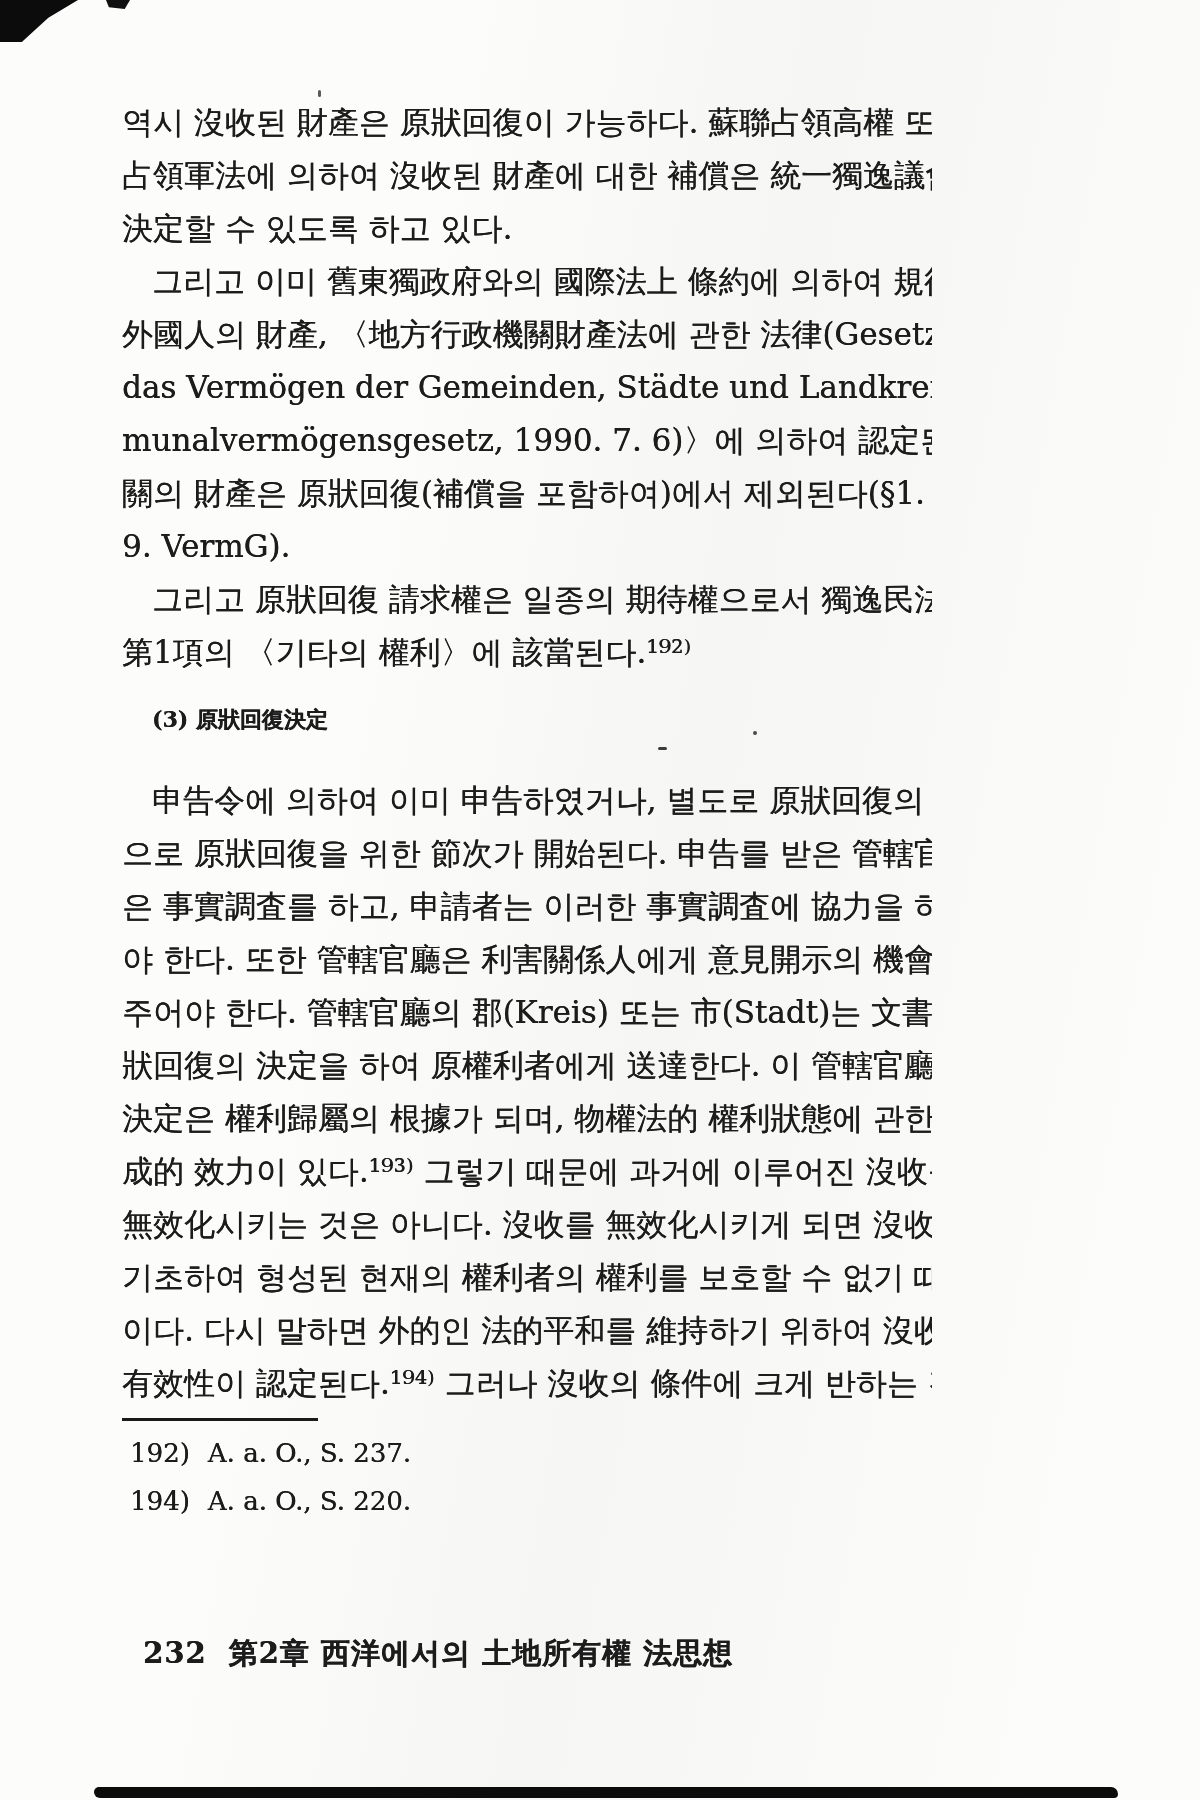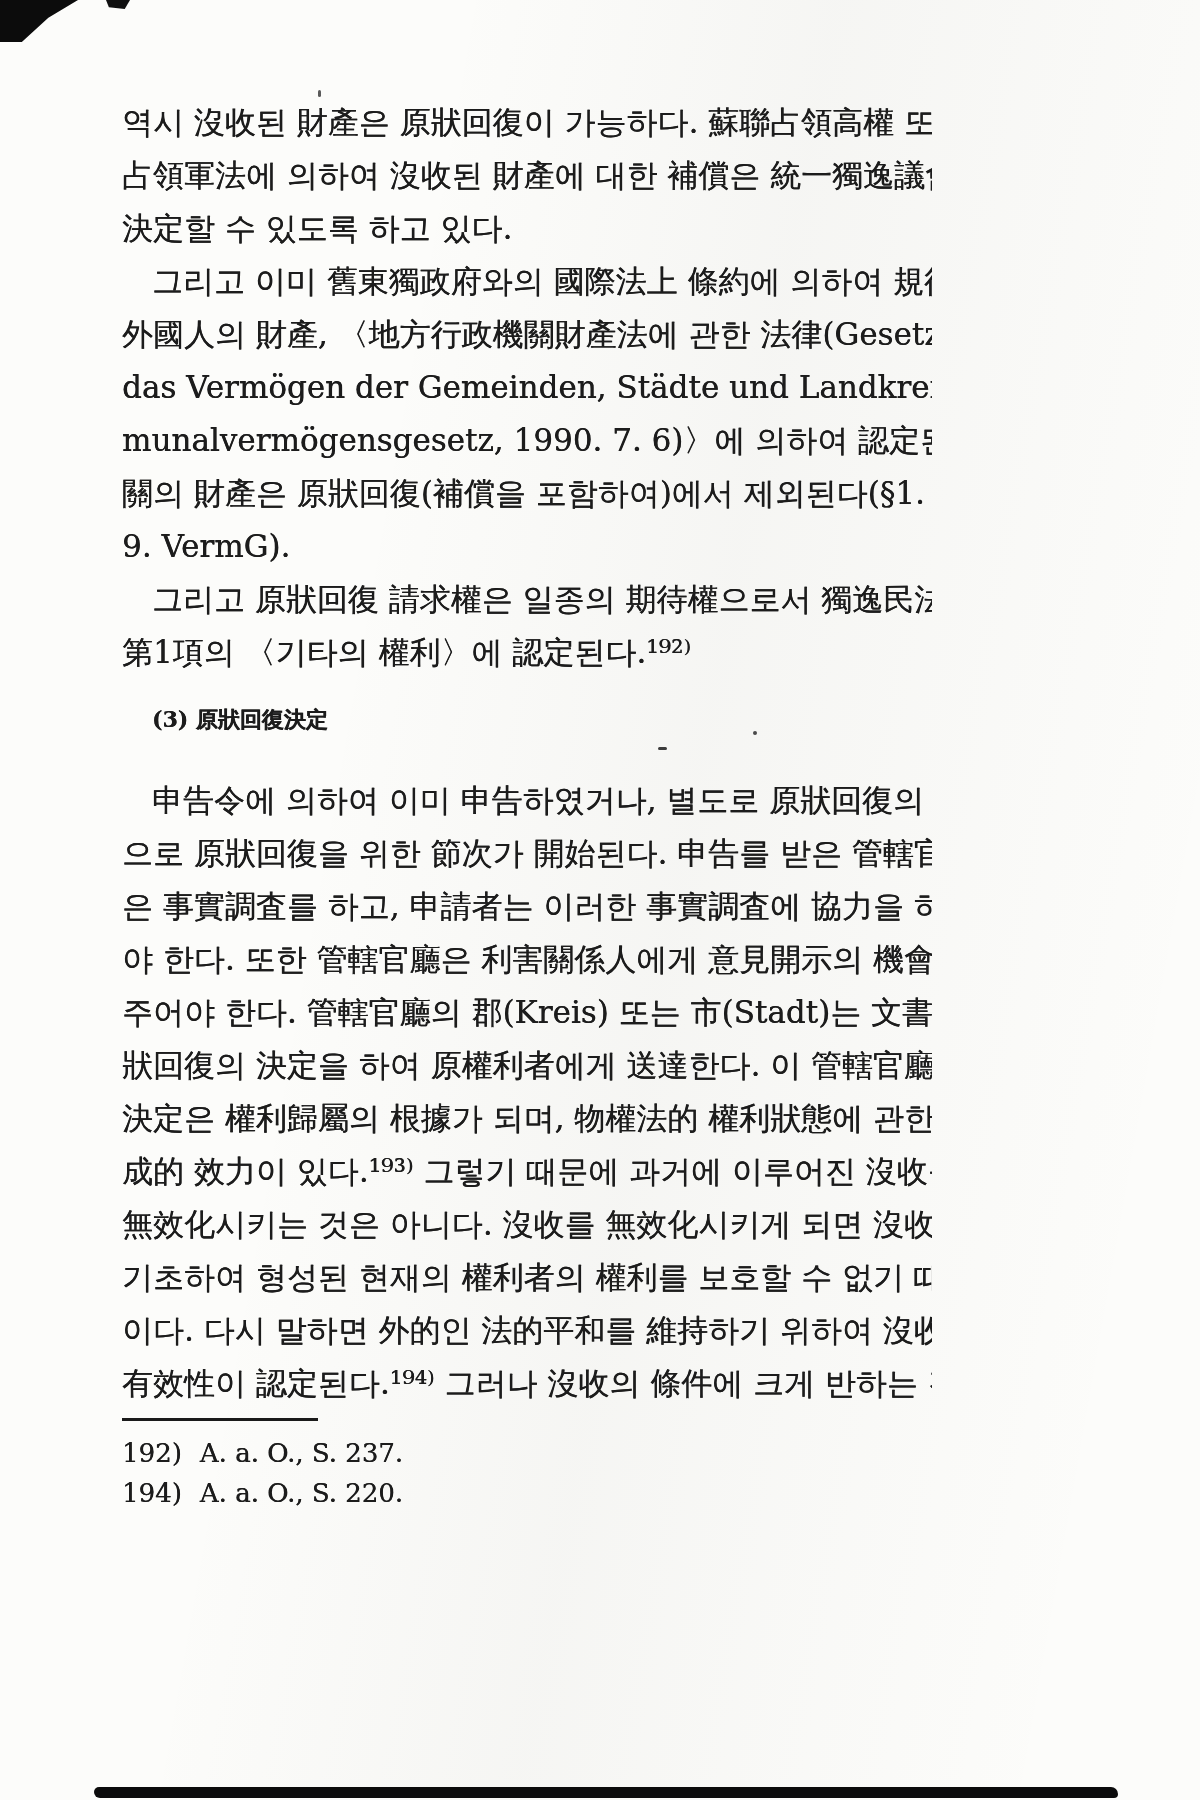--- a/index.html
+++ b/index.html
@@ -44,21 +44,21 @@
   .footnotes{
     position:absolute;left:122px;top:1418px;width:700px;
   }
   .fn-rule{
     width:196px;height:3px;background:#1a1a1a;margin:0 0 12px 0;
   }
   .fn-line{
     display:flex;gap:18px;
     font-size:26px;height:40px;line-height:40px;
     text-shadow:0.3px 0 0 currentColor;
-    margin:0;
+    margin:8px;
   }
   .page-footer{
     position:absolute;left:143px;top:1634px;
     display:flex;gap:22px;align-items:baseline;
     font-size:29px;font-weight:bold;
     letter-spacing:1px;
     text-shadow:0.4px 0 0 currentColor;
   }
   
   .blob-top-left{
@@ -100,21 +100,21 @@
     <p class="line last">決定할 수 있도록 하고 있다.</p>
 
     <p class="line indent">그리고 이미 舊東獨政府와의 國際法上 條約에 의하여 規律된</p>
     <p class="line">外國人의 財產, 〈地方行政機關財產法에 관한 法律(Gesetz über</p>
     <p class="line">das Vermögen der Gemeinden, Städte und Landkreise : Kom-</p>
     <p class="line">munalvermögensgesetz, 1990. 7. 6)〉에 의하여 認定된 地方行政機</p>
     <p class="line">關의 財產은 原狀回復(補償을 포함하여)에서 제외된다(§1. Abs.</p>
     <p class="line last">9. VermG).</p>
 
     <p class="line indent">그리고 原狀回復 請求權은 일종의 期待權으로서 獨逸民法 第823條</p>
-    <p class="line last">第1項의 〈기타의 權利〉에 認定된다.¹⁹²⁾</p>
+    <p class="line last">第1項의 〈기타의 權利〉에 該當된다.¹⁹²⁾</p>
 
     <h3 class="heading">(3) 原狀回復決定</h3>
 
     <p class="line indent para-gap">申告令에 의하여 이미 申告하였거나, 별도로 原狀回復의 申請</p>
     <p class="line">으로 原狀回復을 위한 節次가 開始된다. 申告를 받은 管轄官廳</p>
     <p class="line">은 事實調査를 하고, 申請者는 이러한 事實調査에 協力을 하여</p>
     <p class="line">야 한다. 또한 管轄官廳은 利害關係人에게 意見開示의 機會를</p>
     <p class="line">주어야 한다. 管轄官廳의 郡(Kreis) 또는 市(Stadt)는 文書로 原</p>
     <p class="line">狀回復의 決定을 하여 原權利者에게 送達한다. 이 管轄官廳의</p>
     <p class="line">決定은 權利歸屬의 根據가 되며, 物權法的 權利狀態에 관한 形</p>
@@ -130,14 +130,18 @@
     <p class="fn-line">
       <span>192)</span>
       <span>A. a. O., S. 237.</span>
     </p>
     <p class="fn-line">
       <span>194)</span>
       <span>A. a. O., S. 220.</span>
     </p>
   </section>
 
+  <footer class="page-footer">
+    <span>232</span>
+    <span>第2章  西洋에서의 土地所有權 法思想</span>
+  </footer>
 
 </div>
 
 </body></html>

